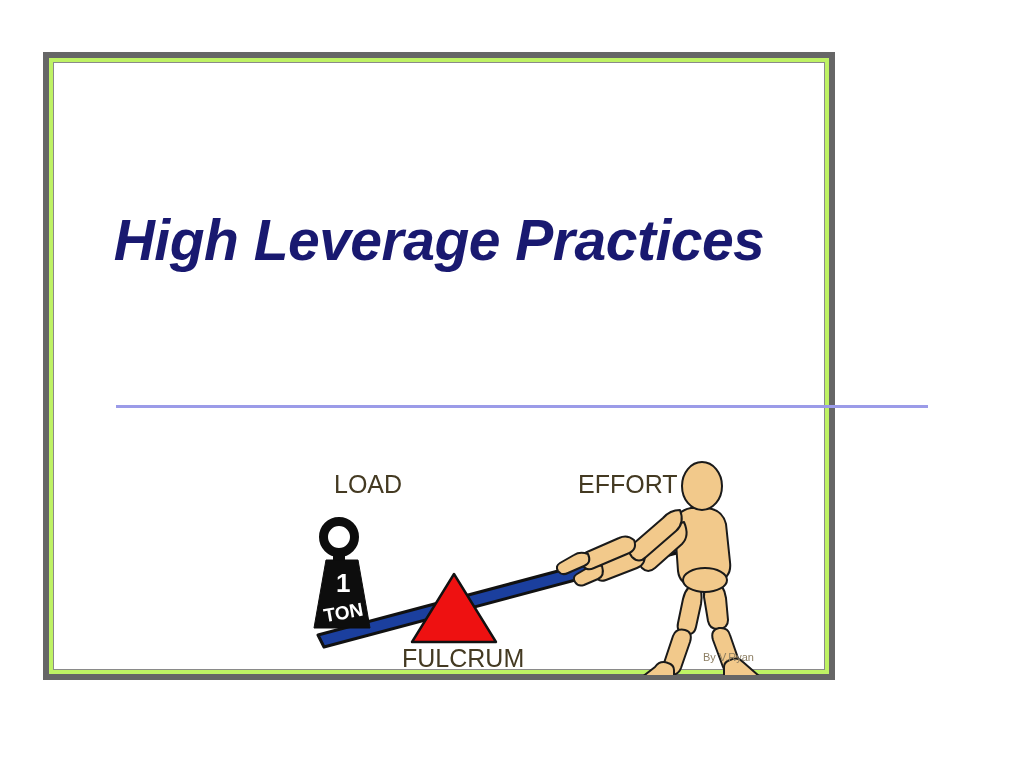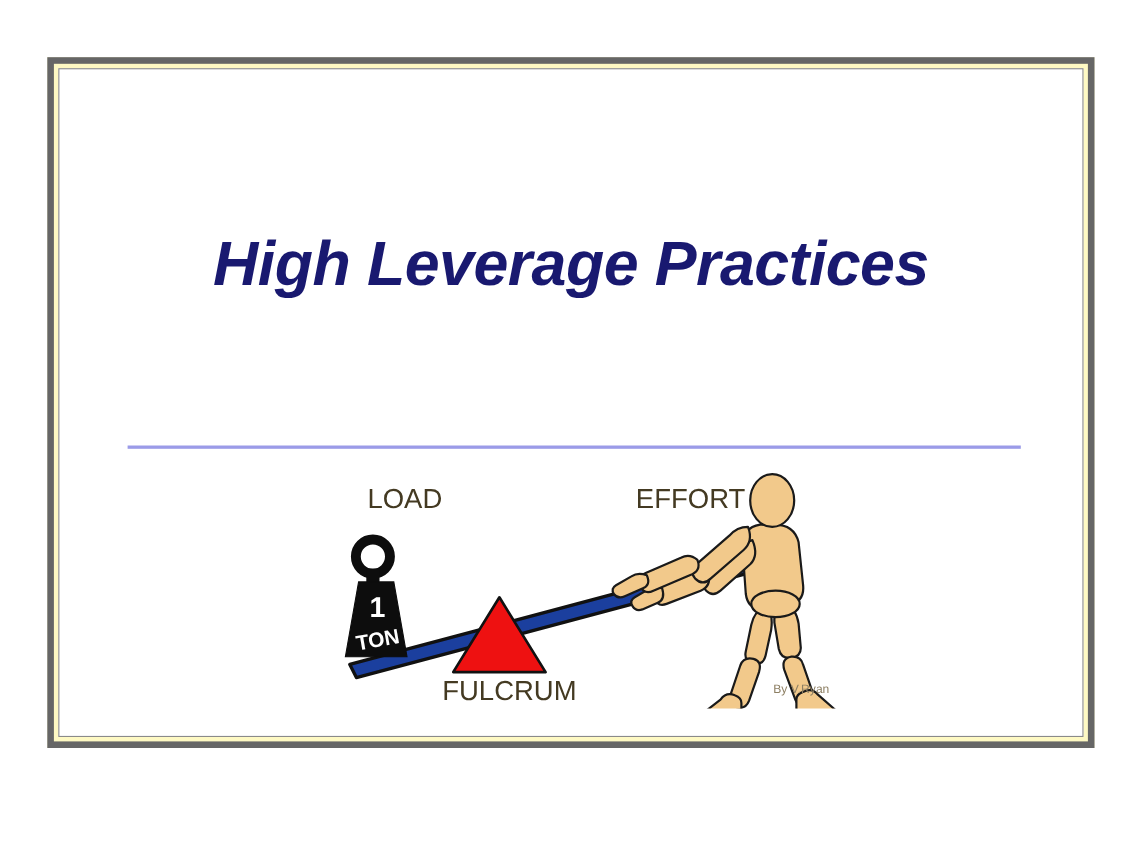--- a/index.html
+++ b/index.html
@@ -12,25 +12,25 @@
     height: 768px;
     font-family: "Liberation Sans", sans-serif;
     overflow: hidden;
   }
 
   
   #slide-frame {
     position: absolute;
     left: 43px;
     top: 52px;
-    width: 952px;
+    width: 792px;
     height: 628px;
     box-sizing: border-box;
     border: 6px solid #666666;
-    background: #fef9c3;
+    background: #bef264;
   }
   #slide-inner-border {
     position: absolute;
     left: 4px;
     top: 4px;
     right: 4px;
     bottom: 4px;
     box-sizing: border-box;
     border: 1px solid #8a8a8a;
     background: #ffffff;
@@ -60,21 +60,21 @@
     top: 342px;
     width: 812px;
     height: 3px;
     background: #9b9be8;
   }
 
   
   #lever-figure {
     position: absolute;
     left: 252px;
-    top: 366px;
+    top: 397px;
     width: 470px;
     height: 215px;
   }
   #lever-figure svg {
     display: block;
     width: 470px;
     height: 215px;
   }
 
   .diagram-label {

